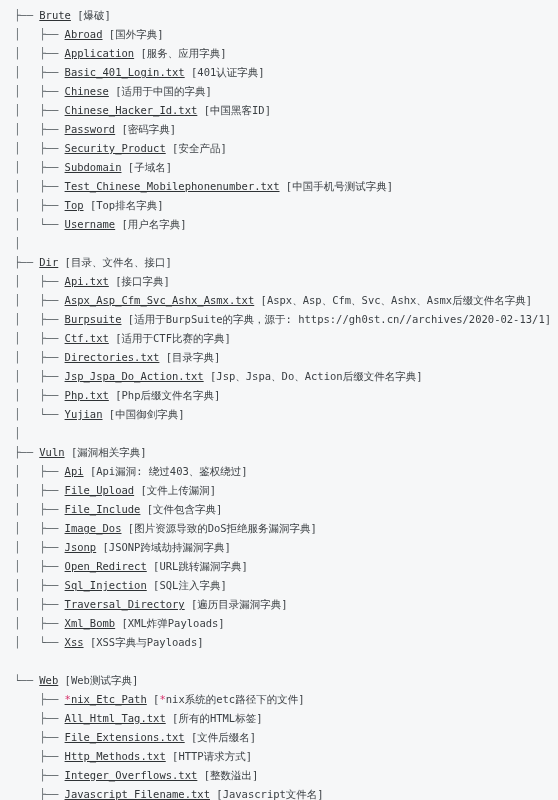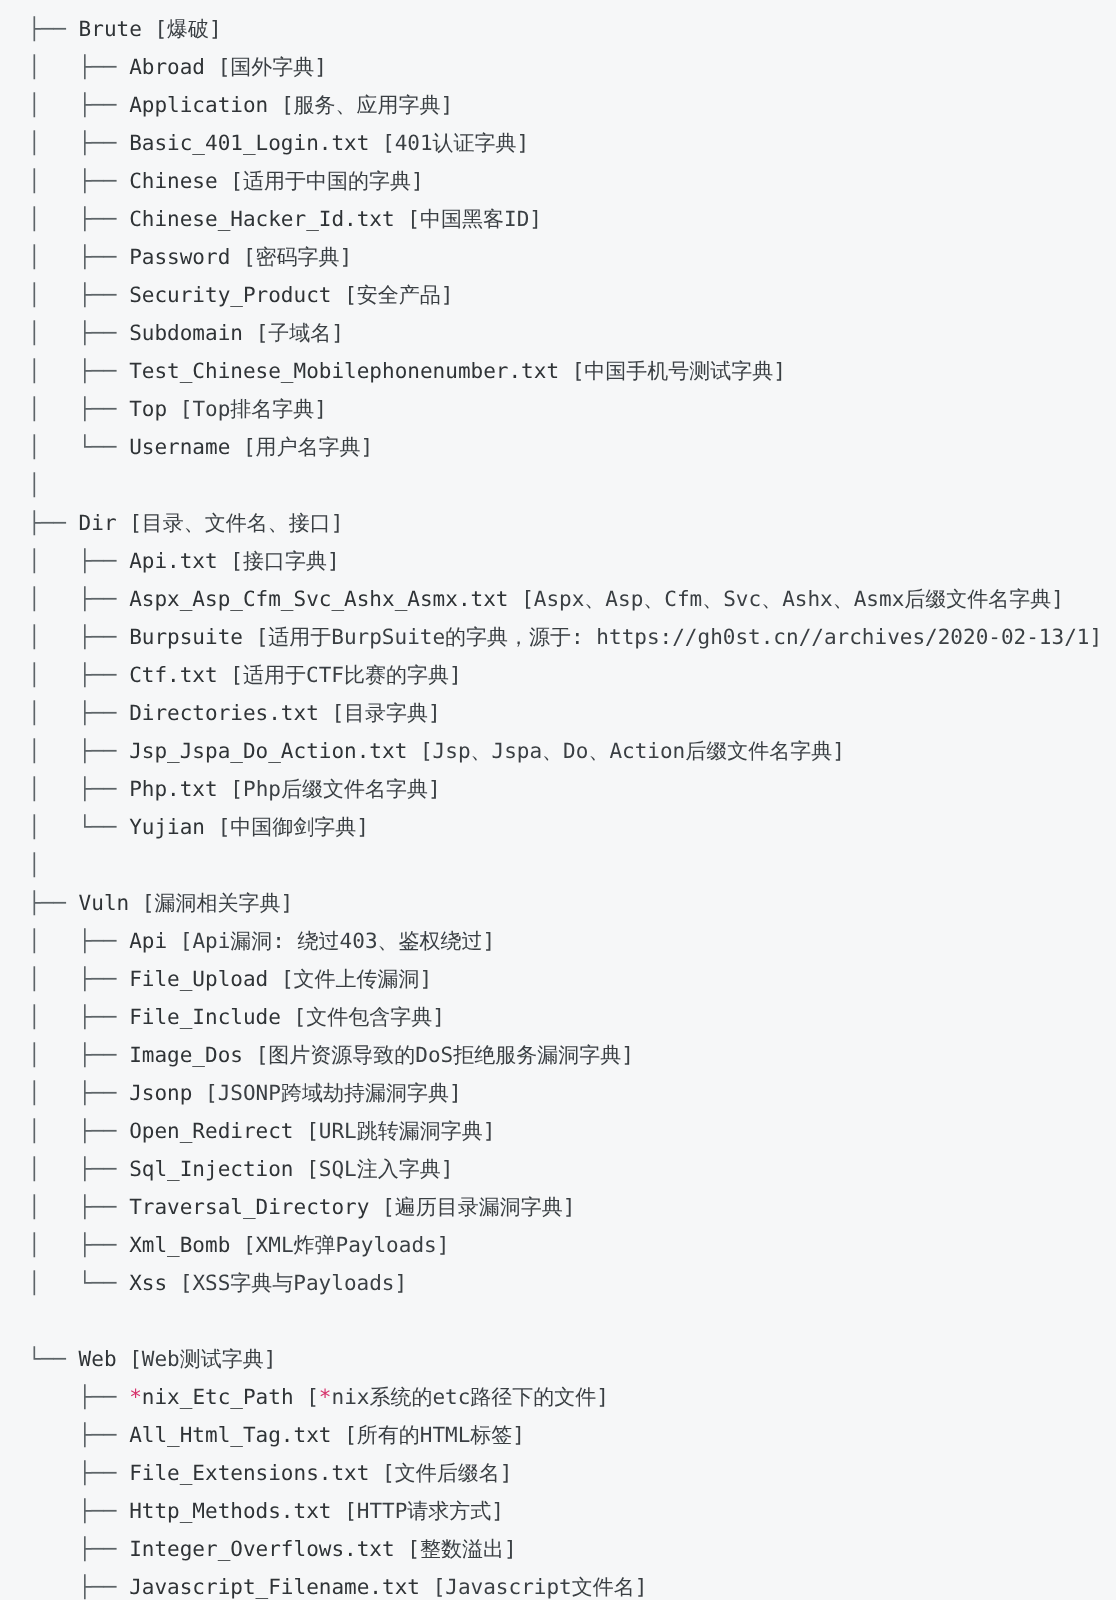--- a/index.html
+++ b/index.html
@@ -27,20 +27,21 @@
     overflow: hidden;
   }
   .row.blank {
     height: 19px;
   }
   .gutter {
     color: #5d6468;
   }
   .name {
     color: #2f3336;
+    text-decoration: underline;
   }
   .desc {
     color: #3a3f43;
   }
   .star {
     color: #d6336c;
   }
 </style>
 </head>
 <body>

